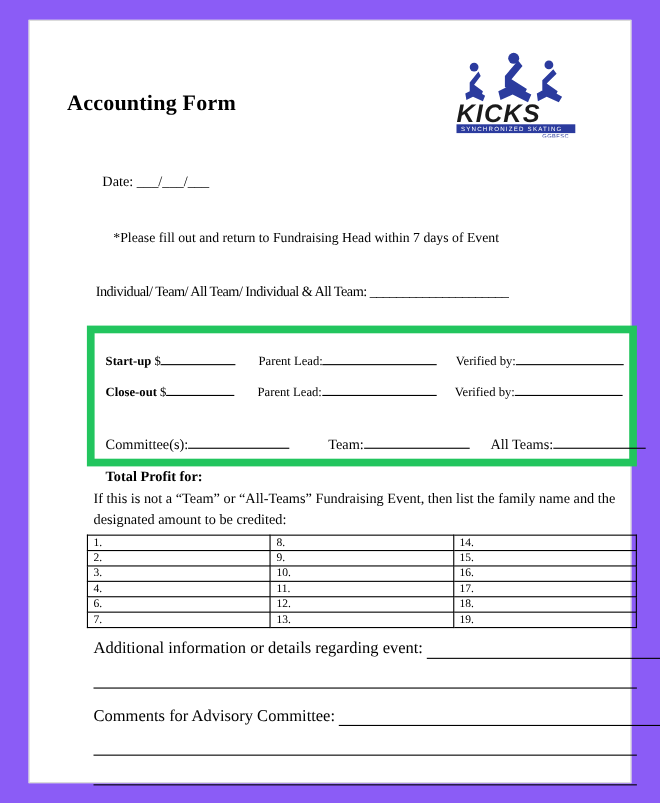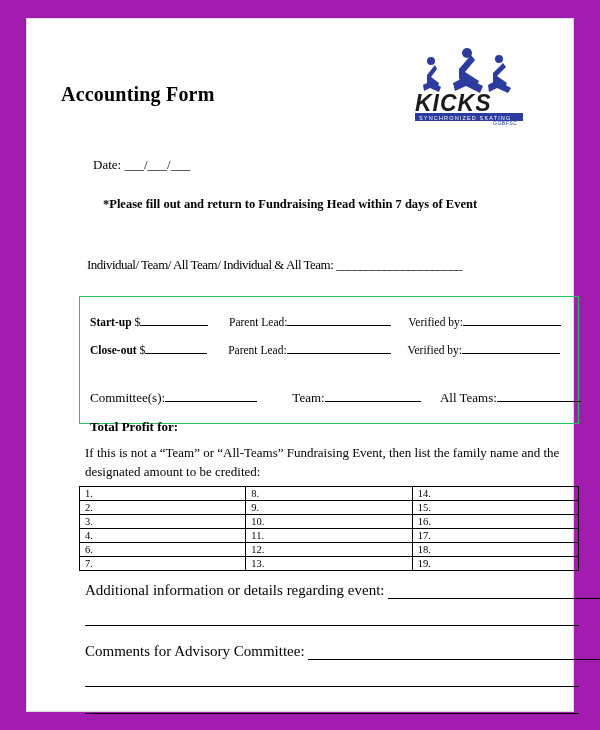--- a/index.html
+++ b/index.html
@@ -11,21 +11,21 @@
     height: 730px;
     background: #ffffff;
     font-family: "Liberation Serif", serif;
     color: #000000;
     overflow: hidden;
   }
   .page {
     position: relative;
     width: 600px;
     height: 730px;
-    background: #a21caf;
+    background: #8b5cf6;
     box-sizing: border-box;
   }
   .sheet {
     position: absolute;
     left: 26px;
     top: 18px;
     width: 548px;
     height: 694px;
     border: 1px solid #d8d8d8;
     box-sizing: border-box;
@@ -51,23 +51,23 @@
   
   .line-date {
     position: absolute;
     left: 66px;
     top: 138px;
     font-size: 13px;
   }
   .line-note {
     position: absolute;
     left: 76px;
-    top: 178px;
+    top: 190px;
     font-size: 12.5px;
-    font-weight: bold;
+    font-weight: normal;
   }
   .line-fund {
     position: absolute;
     left: 60px;
     top: 213px;
     font-size: 13px;
     white-space: nowrap;
   }
   .line-indiv {
     position: absolute;
@@ -80,21 +80,21 @@
     letter-spacing: -0.5px;
   }
 
   
   .box {
     position: absolute;
     left: 52px;
     top: 277px;
     width: 500px;
     height: 128px;
-    border: 1px solid #22c55e;
+    border: 7px solid #22c55e;
     box-sizing: border-box;
   }
   .box-row {
     position: absolute;
     font-size: 11.5px;
     white-space: nowrap;
   }
   .box-row b { font-weight: bold; }
   .r1 { left: 10px; top: 17px; }
   .r2 { left: 10px; top: 45px; }

